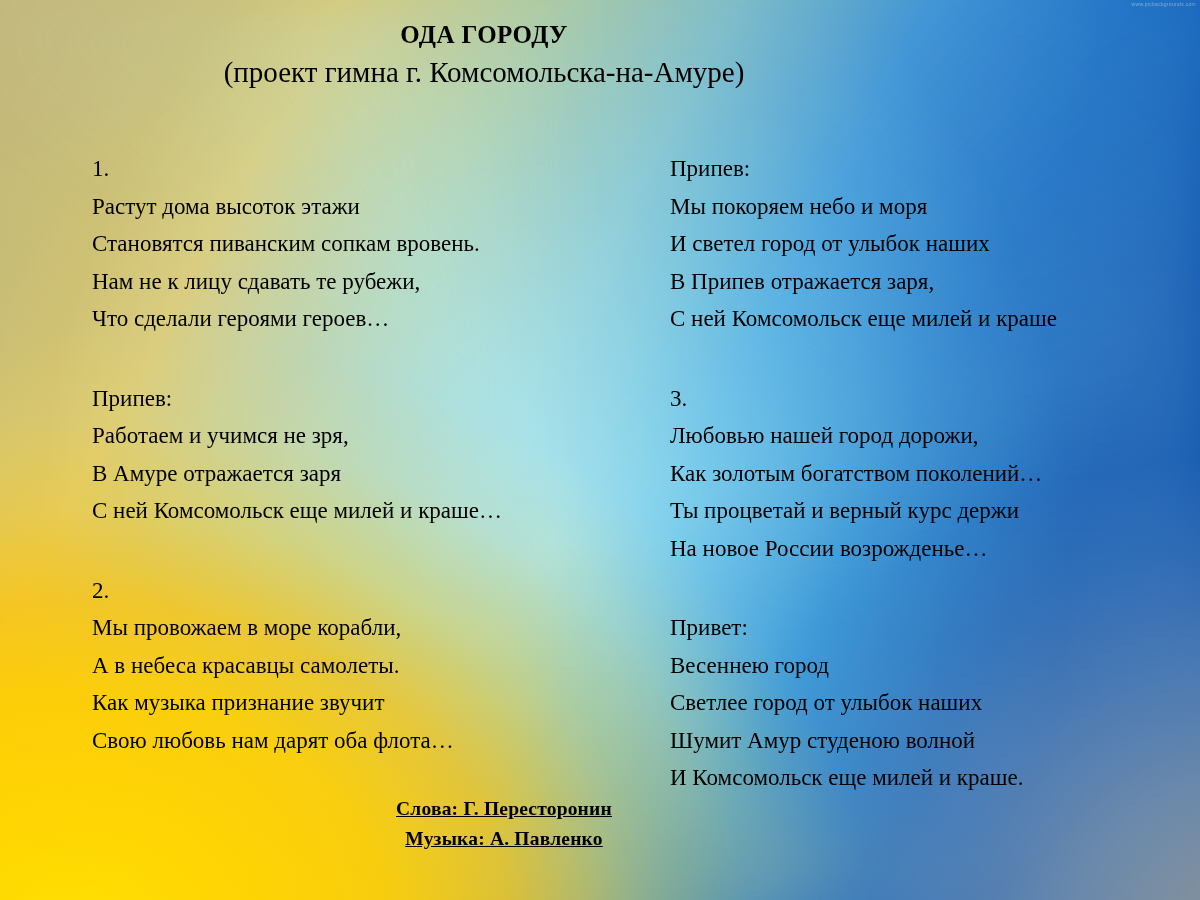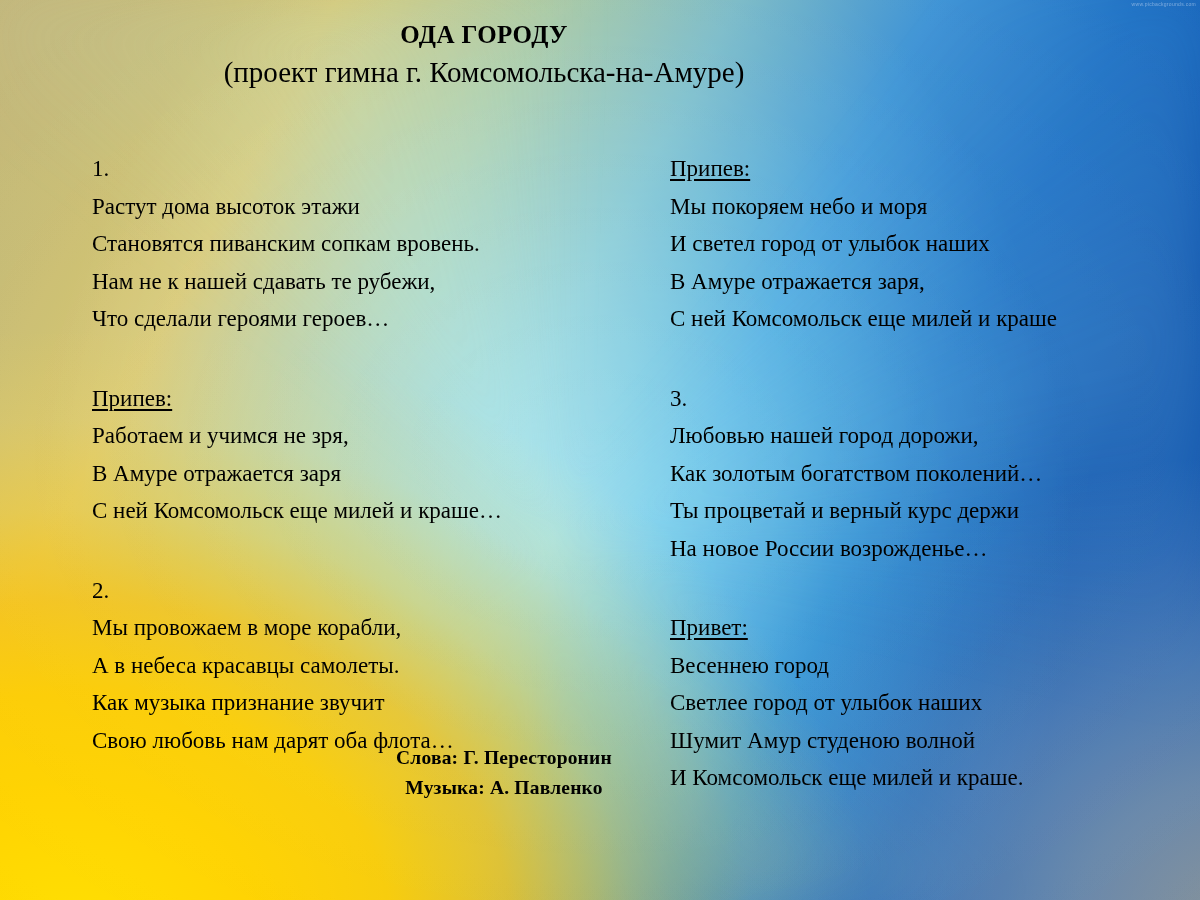--- a/index.html
+++ b/index.html
@@ -162,39 +162,39 @@
   }
   .stanza:last-child { margin-bottom: 0; }
 
   .stanza-label {
     display: block;
     font-size: 23px;
     line-height: 37.5px;
     white-space: nowrap;
   }
   .stanza-label.underlined {
-    text-decoration: underline;
     text-underline-offset: 3px;
     text-decoration-thickness: 1.5px;
   }
 
   .line {
     display: block;
     font-size: 23px;
     line-height: 37.5px;
     white-space: nowrap;
   }
 
   #credits {
     position: absolute;
-    top: 748px;
+    top: 799px;
     left: 0;
     width: 1008px;
     text-align: center;
     line-height: 1.0;
+    text-decoration: underline;
   }
   .credit-line {
     display: block;
     font-size: 19.5px;
     font-weight: bold;
     letter-spacing: 0.2px;
   }
   .credit-line + .credit-line { margin-top: 10px; }
 </style>
 </head>
@@ -217,21 +217,21 @@
     <div id="title-block">
       <span id="main-title">ОДА ГОРОДУ</span>
       <span id="subtitle">(проект гимна г. Комсомольска-на-Амуре)</span>
     </div>
 
     <div class="column" id="column-left">
         <div class="stanza">
           <span class="stanza-label">1.</span>
           <span class="line">Растут дома высоток этажи</span>
           <span class="line">Становятся пиванским сопкам вровень.</span>
-          <span class="line">Нам не к нашей сдавать те рубежи,</span>
+          <span class="line">Нам не к лицу сдавать те рубежи,</span>
           <span class="line">Что сделали героями героев…</span>
         </div>
         <div class="stanza">
           <span class="stanza-label underlined">Припев:</span>
           <span class="line">Работаем и учимся не зря,</span>
           <span class="line">В Амуре отражается заря</span>
           <span class="line">С ней Комсомольск еще милей и краше…</span>
         </div>
         <div class="stanza">
           <span class="stanza-label">2.</span>
@@ -239,21 +239,21 @@
           <span class="line">А в небеса красавцы самолеты.</span>
           <span class="line">Как музыка признание звучит</span>
           <span class="line">Свою любовь нам дарят оба флота…</span>
         </div>
       </div>
     <div class="column" id="column-right">
         <div class="stanza">
           <span class="stanza-label underlined">Припев:</span>
           <span class="line">Мы покоряем небо и моря</span>
           <span class="line">И светел город от улыбок наших</span>
-          <span class="line">В Амуре отражается заря,</span>
+          <span class="line">В Припев отражается заря,</span>
           <span class="line">С ней Комсомольск еще милей и краше</span>
         </div>
         <div class="stanza">
           <span class="stanza-label">3.</span>
           <span class="line">Любовью нашей город дорожи,</span>
           <span class="line">Как золотым богатством поколений…</span>
           <span class="line">Ты процветай и верный курс держи</span>
           <span class="line">На новое России возрожденье…</span>
         </div>
         <div class="stanza">

